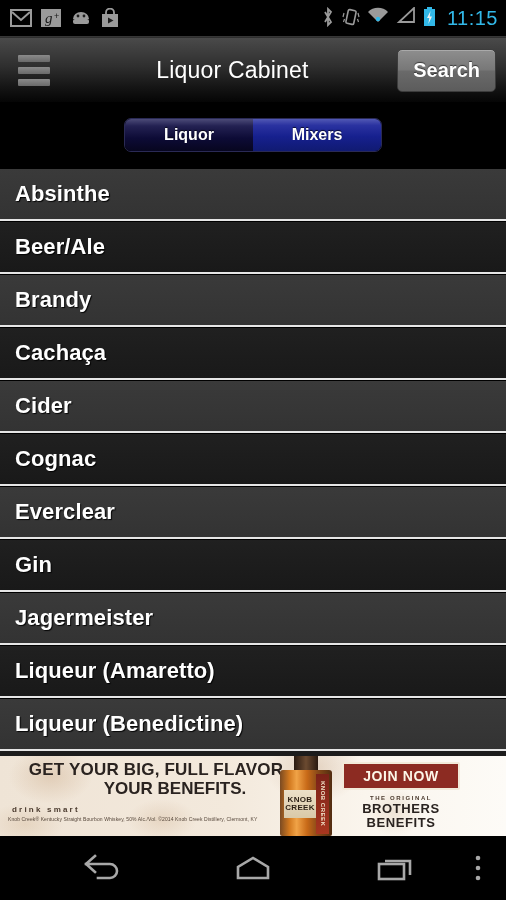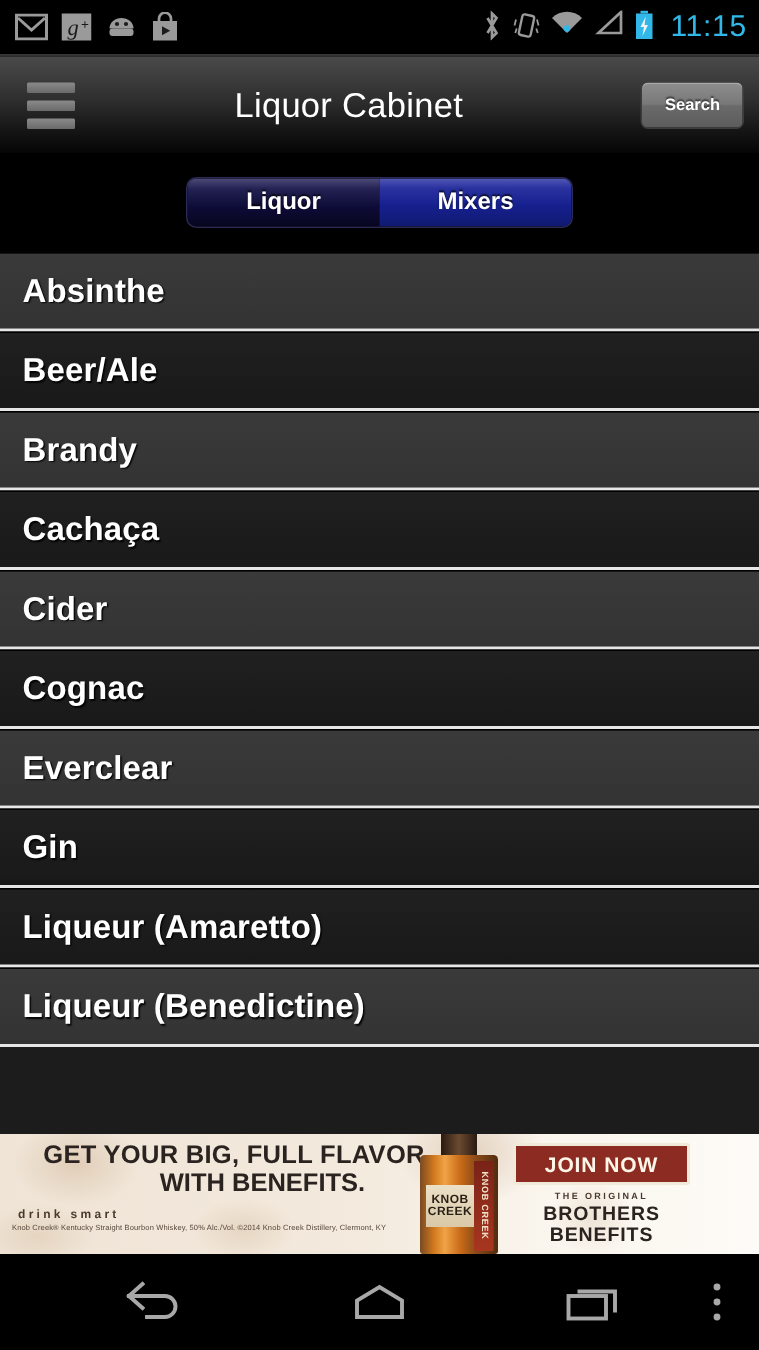--- a/index.html
+++ b/index.html
@@ -46,21 +46,21 @@
   }
   .ab-title {
     position:absolute; left:0; width:465px; text-align:center;
     color:#fff; font-size:23px; letter-spacing:0.2px;
     pointer-events:none;
   }
   .search-btn {
     margin-left:auto; margin-right:10px;
     background:linear-gradient(to bottom,#8e8e8e 0%,#787878 48%,#6a6a6a 52%,#5c5c5c 100%);
     border:1px solid #3c3c3c; border-radius:5px;
-    color:#fff; font-size:11px; font-weight:bold;
+    color:#fff; font-size:20px; font-weight:bold;
     padding:9px 15px; cursor:pointer;
     text-shadow:0 -1px 1px rgba(0,0,0,.55);
     box-shadow:inset 0 1px 0 rgba(255,255,255,.25);
     z-index:2;
   }
 
   
   .tabzone {
     position:absolute; top:102px; left:0; width:506px; height:66px;
     background:#000; display:flex; align-items:center; justify-content:center;
@@ -285,34 +285,37 @@
       </div>
     <div class="row even">
         <span class="row-label">Cognac</span>
       </div>
     <div class="row odd">
         <span class="row-label">Everclear</span>
       </div>
     <div class="row even">
         <span class="row-label">Gin</span>
       </div>
+    <div class="row odd">
+        <span class="row-label">Jagermeister</span>
+      </div>
     <div class="row even">
         <span class="row-label">Liqueur (Amaretto)</span>
       </div>
     <div class="row odd">
         <span class="row-label">Liqueur (Benedictine)</span>
       </div>
   </div>
 
   <div class="ad">
     <div class="ad-texture"></div>
 
     <div class="ad-left">
       <div class="ad-head1">GET YOUR BIG, FULL FLAVOR</div>
-      <div class="ad-head2">WITH BENEFITS.</div>
+      <div class="ad-head2">YOUR BENEFITS.</div>
       <div class="ad-drinksmart">drink  smart</div>
       <div class="ad-legal">Knob Creek® Kentucky Straight Bourbon Whiskey, 50% Alc./Vol. ©2014 Knob Creek Distillery, Clermont, KY</div>
     </div>
 
     <div class="ad-bottle">
       <div class="bottle-neck"></div>
       <div class="bottle-body"></div>
       <div class="bottle-label">
         <span>KNOB</span>
         <span>CREEK</span>

